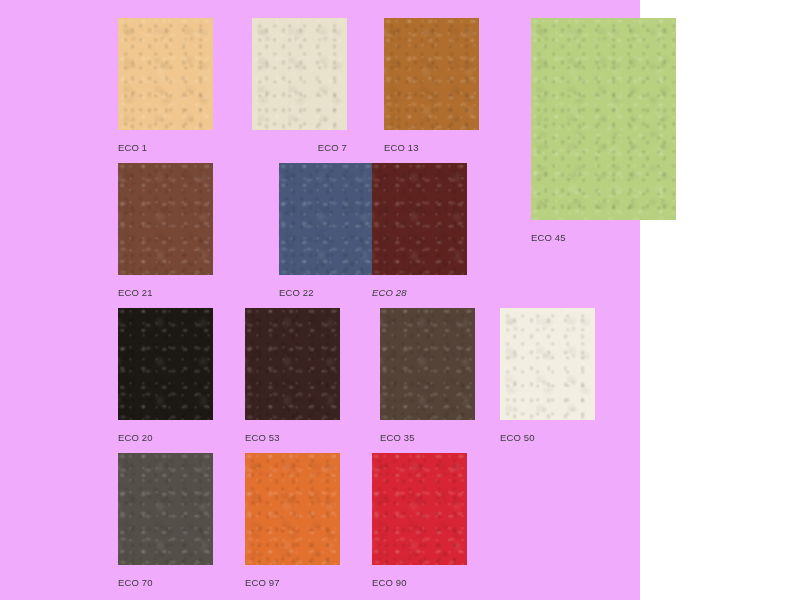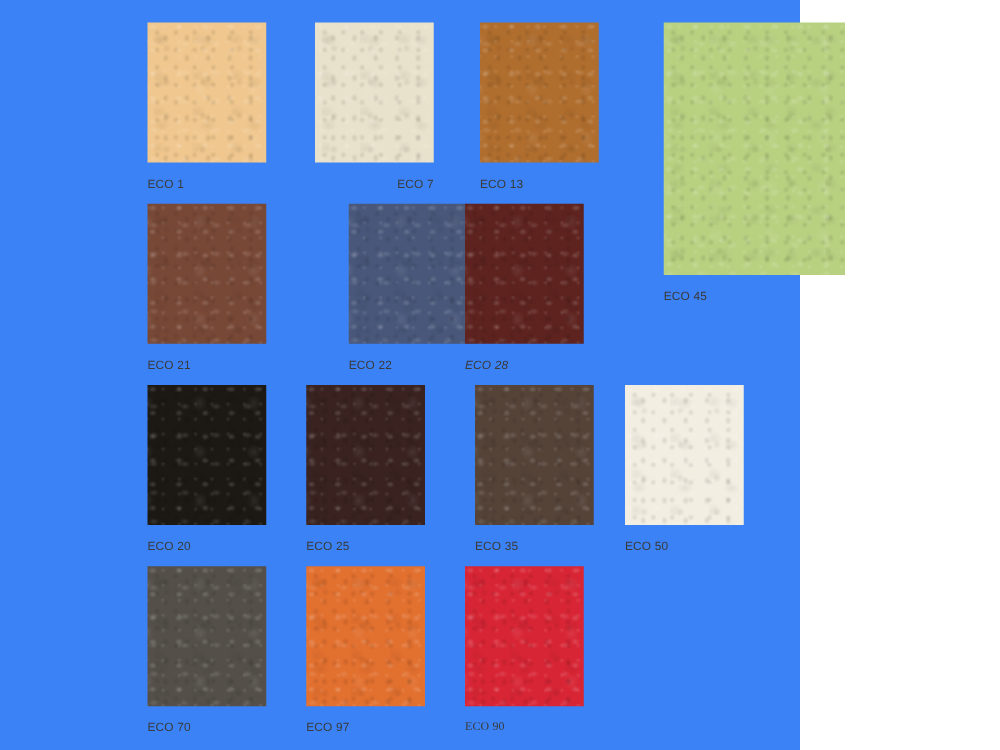--- a/index.html
+++ b/index.html
@@ -14,21 +14,21 @@
     overflow: hidden;
     font-family: "Liberation Sans", sans-serif;
     background: #ffffff;
   }
 
   #catalog-page {
     position: absolute;
     left: 0; top: 0;
     width: 640px;
     height: 600px;
-    background: #3b82f6;
+    background: #f0abfc;
   }
 
   
   .swatch-cell {
     position: absolute;
   }
 
   .swatch-chip {
     width: 100%;
     box-sizing: border-box;
@@ -118,39 +118,39 @@
       <div class="swatch-cell" style="left: 372px; top: 163px; width: 95px; font-style: italic;">
         <div class="swatch-chip" style="height: 112px; background-color: rgb(94, 35, 31);"></div>
         <div class="swatch-label">ECO 28</div>
       </div>
       <div class="swatch-cell" style="left: 118px; top: 308px; width: 95px;">
         <div class="swatch-chip" style="height: 112px; background-color: rgb(28, 24, 20);"></div>
         <div class="swatch-label">ECO 20</div>
       </div>
       <div class="swatch-cell" style="left: 245px; top: 308px; width: 95px;">
         <div class="swatch-chip" style="height: 112px; background-color: rgb(57, 34, 31);"></div>
-        <div class="swatch-label">ECO 25</div>
+        <div class="swatch-label">ECO 53</div>
       </div>
       <div class="swatch-cell" style="left: 380px; top: 308px; width: 95px;">
         <div class="swatch-chip" style="height: 112px; background-color: rgb(85, 67, 56);"></div>
         <div class="swatch-label">ECO 35</div>
       </div>
       <div class="swatch-cell" style="left: 500px; top: 308px; width: 95px;">
         <div class="swatch-chip" style="height: 112px; background-color: rgb(242, 238, 226);"></div>
         <div class="swatch-label">ECO 50</div>
       </div>
       <div class="swatch-cell" style="left: 118px; top: 453px; width: 95px;">
         <div class="swatch-chip" style="height: 112px; background-color: rgb(84, 80, 73);"></div>
         <div class="swatch-label">ECO 70</div>
       </div>
       <div class="swatch-cell" style="left: 245px; top: 453px; width: 95px;">
         <div class="swatch-chip" style="height: 112px; background-color: rgb(226, 112, 47);"></div>
         <div class="swatch-label">ECO 97</div>
       </div>
-      <div class="swatch-cell" style="left: 372px; top: 453px; width: 95px; font-family: Liberation Serif, serif;">
+      <div class="swatch-cell" style="left: 372px; top: 453px; width: 95px;">
         <div class="swatch-chip" style="height: 112px; background-color: rgb(216, 37, 53);"></div>
         <div class="swatch-label">ECO 90</div>
       </div>
     </div>
 
   <div id="side-title-block">
     
     
   </div>
 

